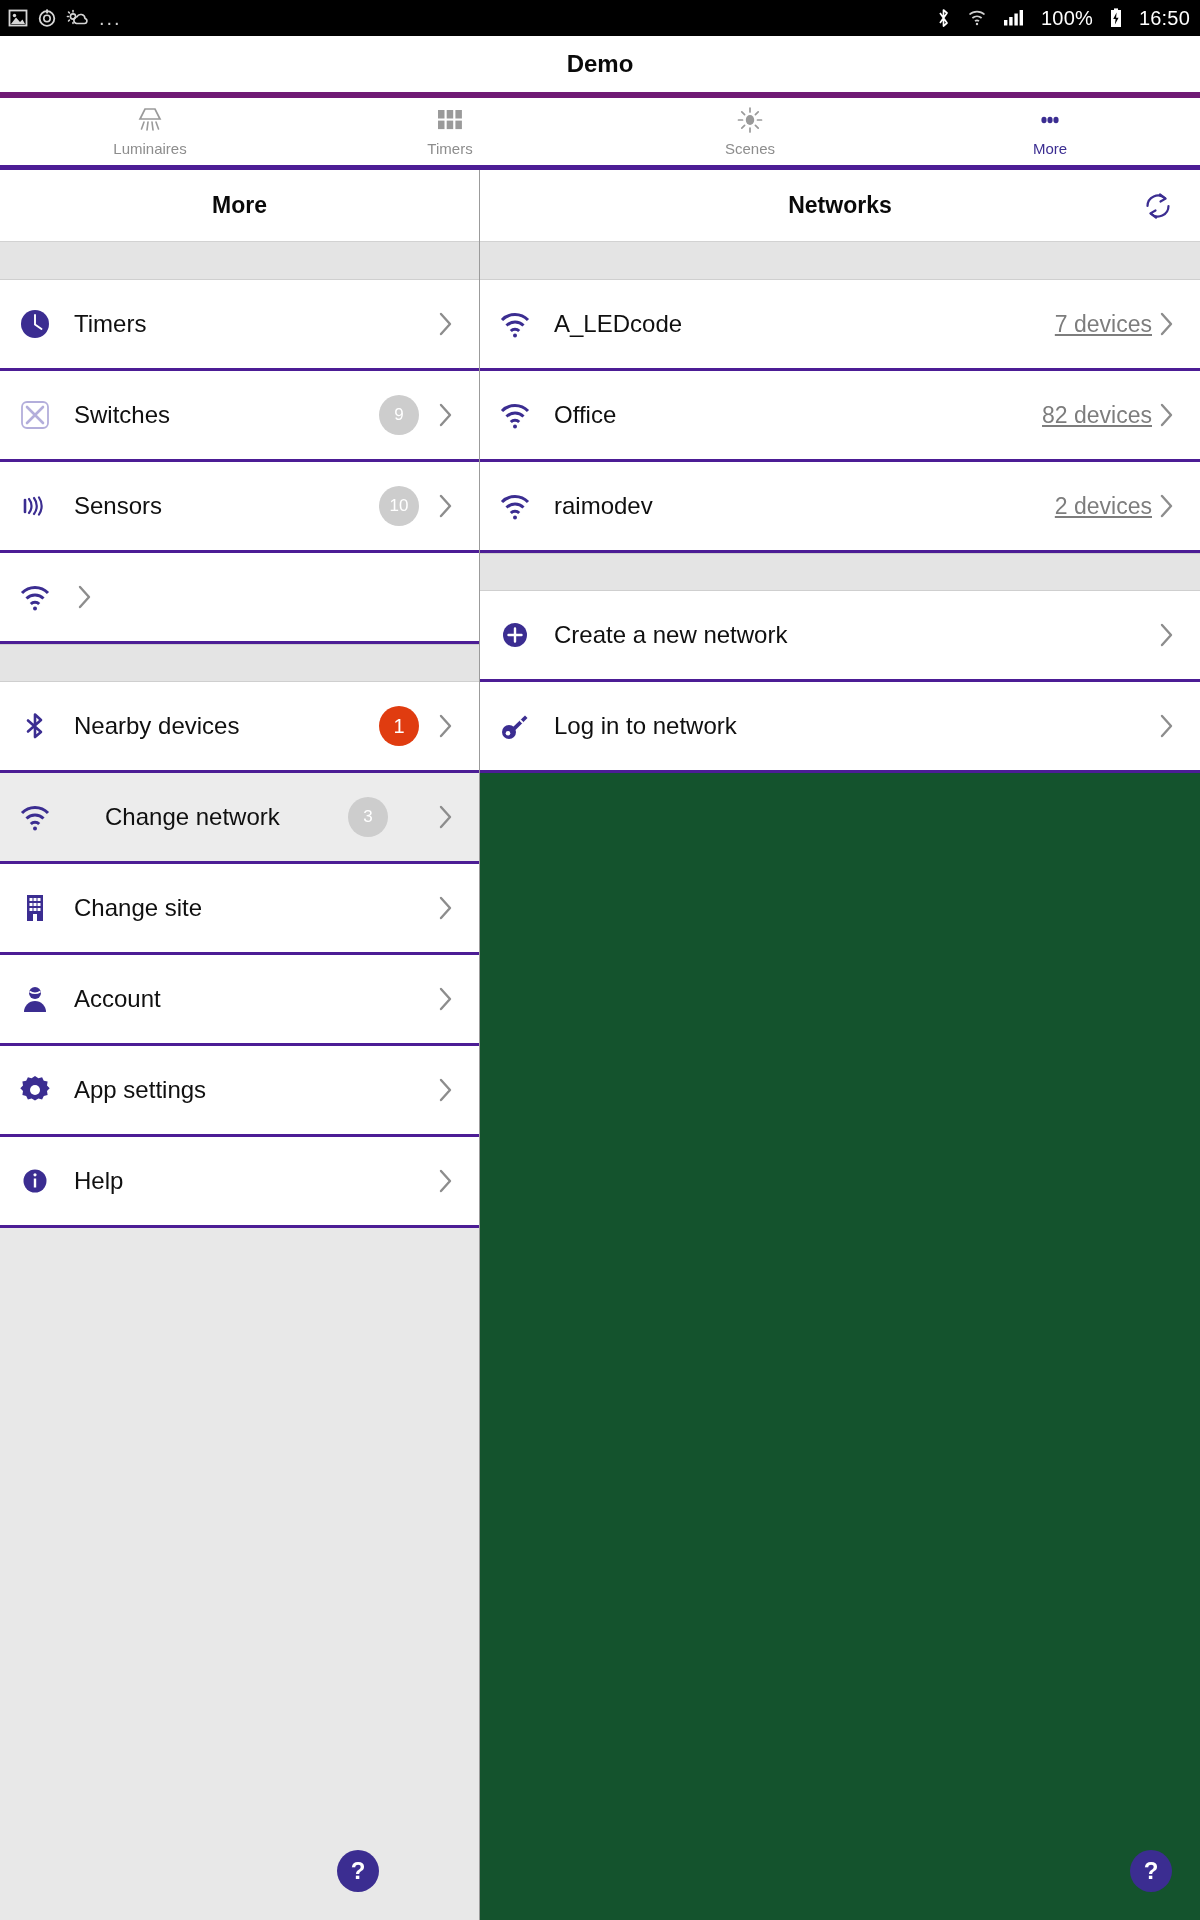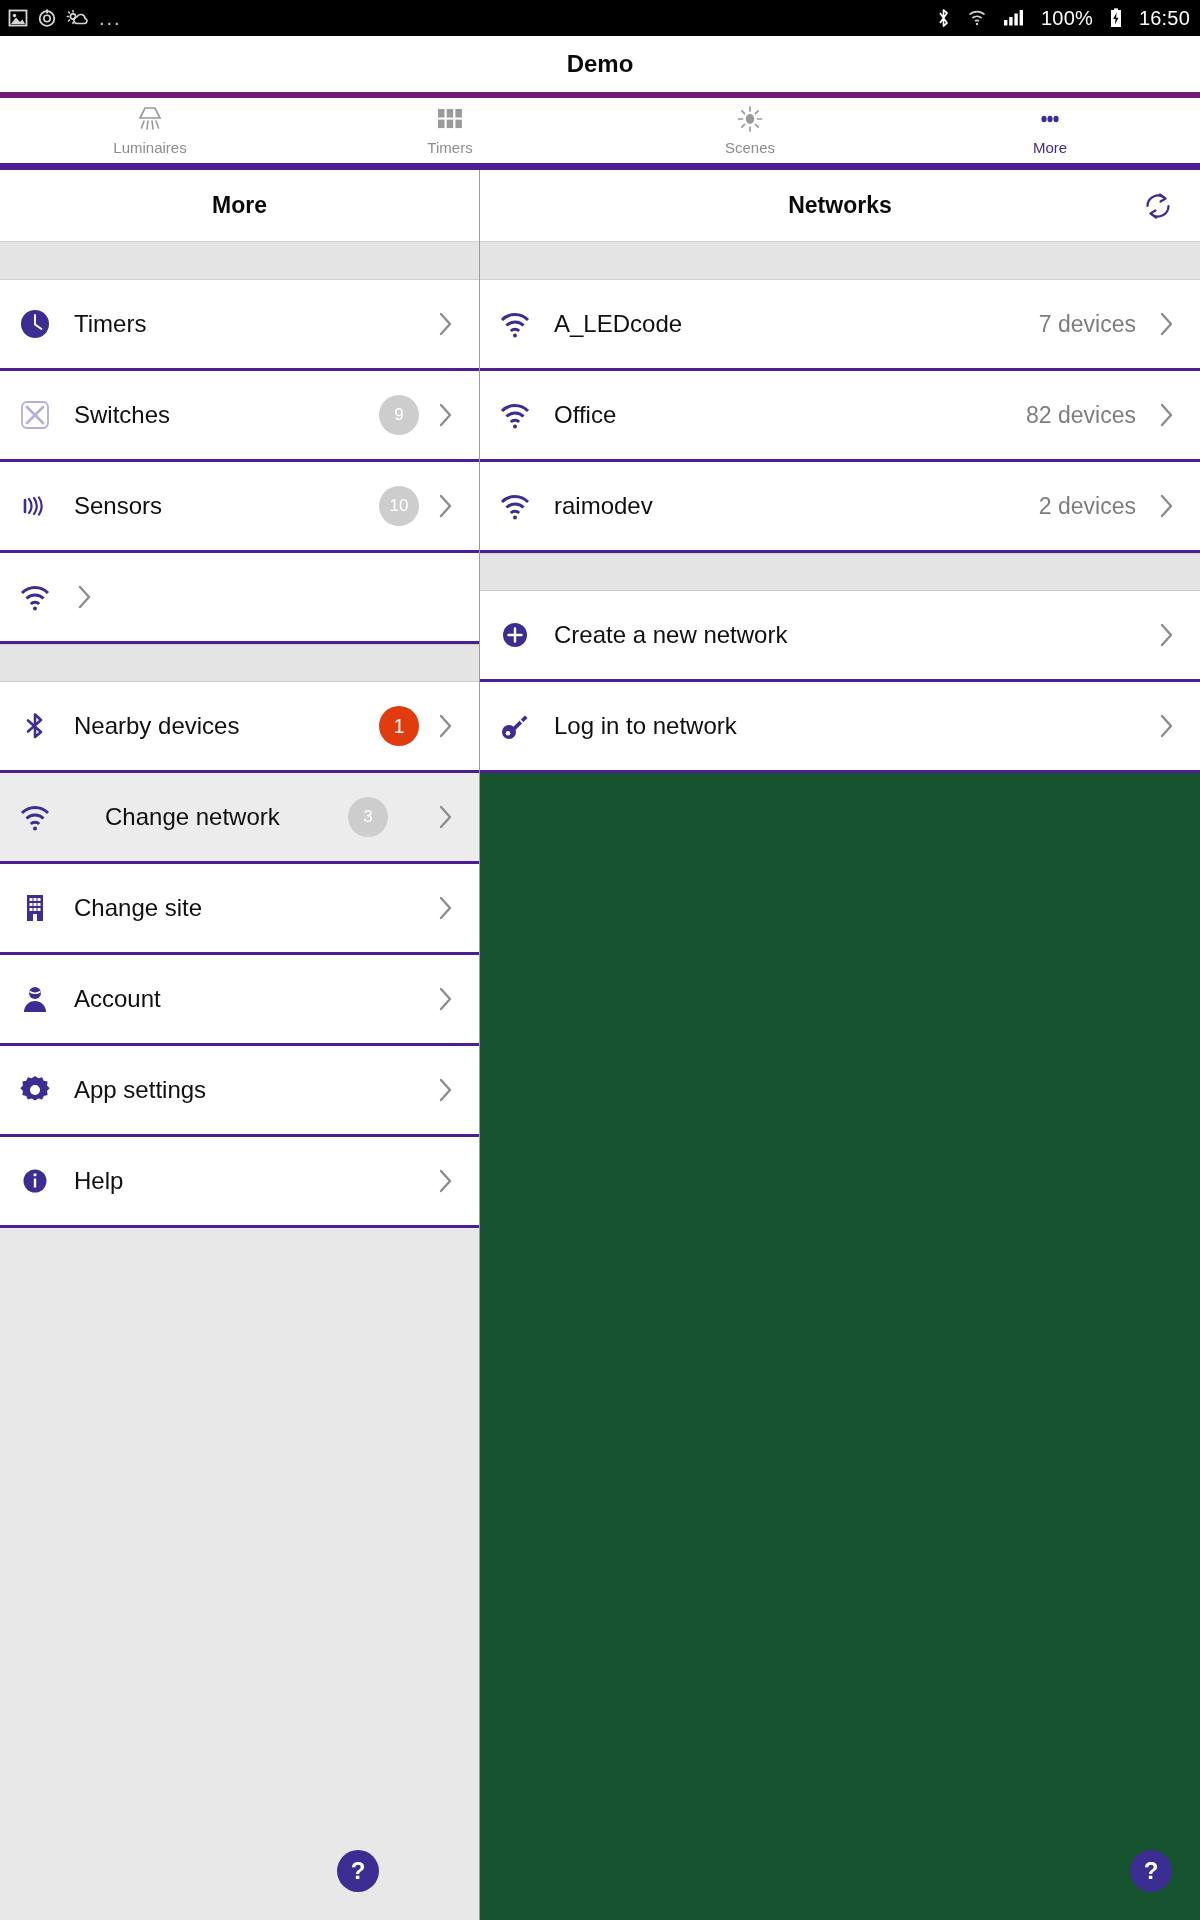--- a/index.html
+++ b/index.html
@@ -27,21 +27,21 @@
   .appbar {
     height: 62px; background: #fff; flex: none;
     display: flex; align-items: center; justify-content: center;
     border-bottom: 6px solid #701a75;
   }
   .appbar-title { font-size: 24px; font-weight: bold; color: #0a0a0a; }
 
   
   .tabbar {
     height: 72px; background: #fff; flex: none;
-    display: flex; border-bottom: 7px solid #4c1d95; align-items: center;
+    display: flex; border-bottom: 5px solid #4c1d95; align-items: center;
   }
   .tab {
     flex: 1; display: flex; flex-direction: column;
     align-items: center; justify-content: center; gap: 6px;
   }
   .tab-ico { height: 28px; display: flex; align-items: flex-end; justify-content: center; }
   .tab-label { font-size: 15px; color: #8d8d8d; }
   .tab.active .tab-label { color: #3b2d91; }
 
   
@@ -65,21 +65,21 @@
 
   .list { background: #fff; }
   .row {
     height: 91px; display: flex; align-items: center;
     padding: 0 22px 0 18px; background: #fff;
     border-bottom: 3px solid #4c1d95; position: relative;
   }
   .row.selected { background: #ececec; gap: 31px; }
   .row-ico { width: 56px; display: flex; align-items: center; justify-content: flex-start; flex: none; }
   .row-label { flex: 1; font-size: 24px; color: #101010; }
-  .row-meta { font-size: 23px; color: #7d7d7d; margin-right: 20px; }
+  .row-meta { font-size: 23px; color: #7d7d7d; margin-right: 4px; text-decoration: underline; }
   .badge {
     min-width: 40px; height: 40px; border-radius: 20px; background: #cdcdcd;
     color: #fff; font-size: 17px; display: flex; align-items: center;
     justify-content: center; margin-right: 16px; padding: 0 8px;
   }
   .badge.alert { background: #e03c10; font-size: 20px; }
   .chev { width: 22px; display: flex; align-items: center; justify-content: center; flex: none; }
 
   .fab-help {
     position: absolute; width: 42px; height: 42px; border-radius: 21px;

